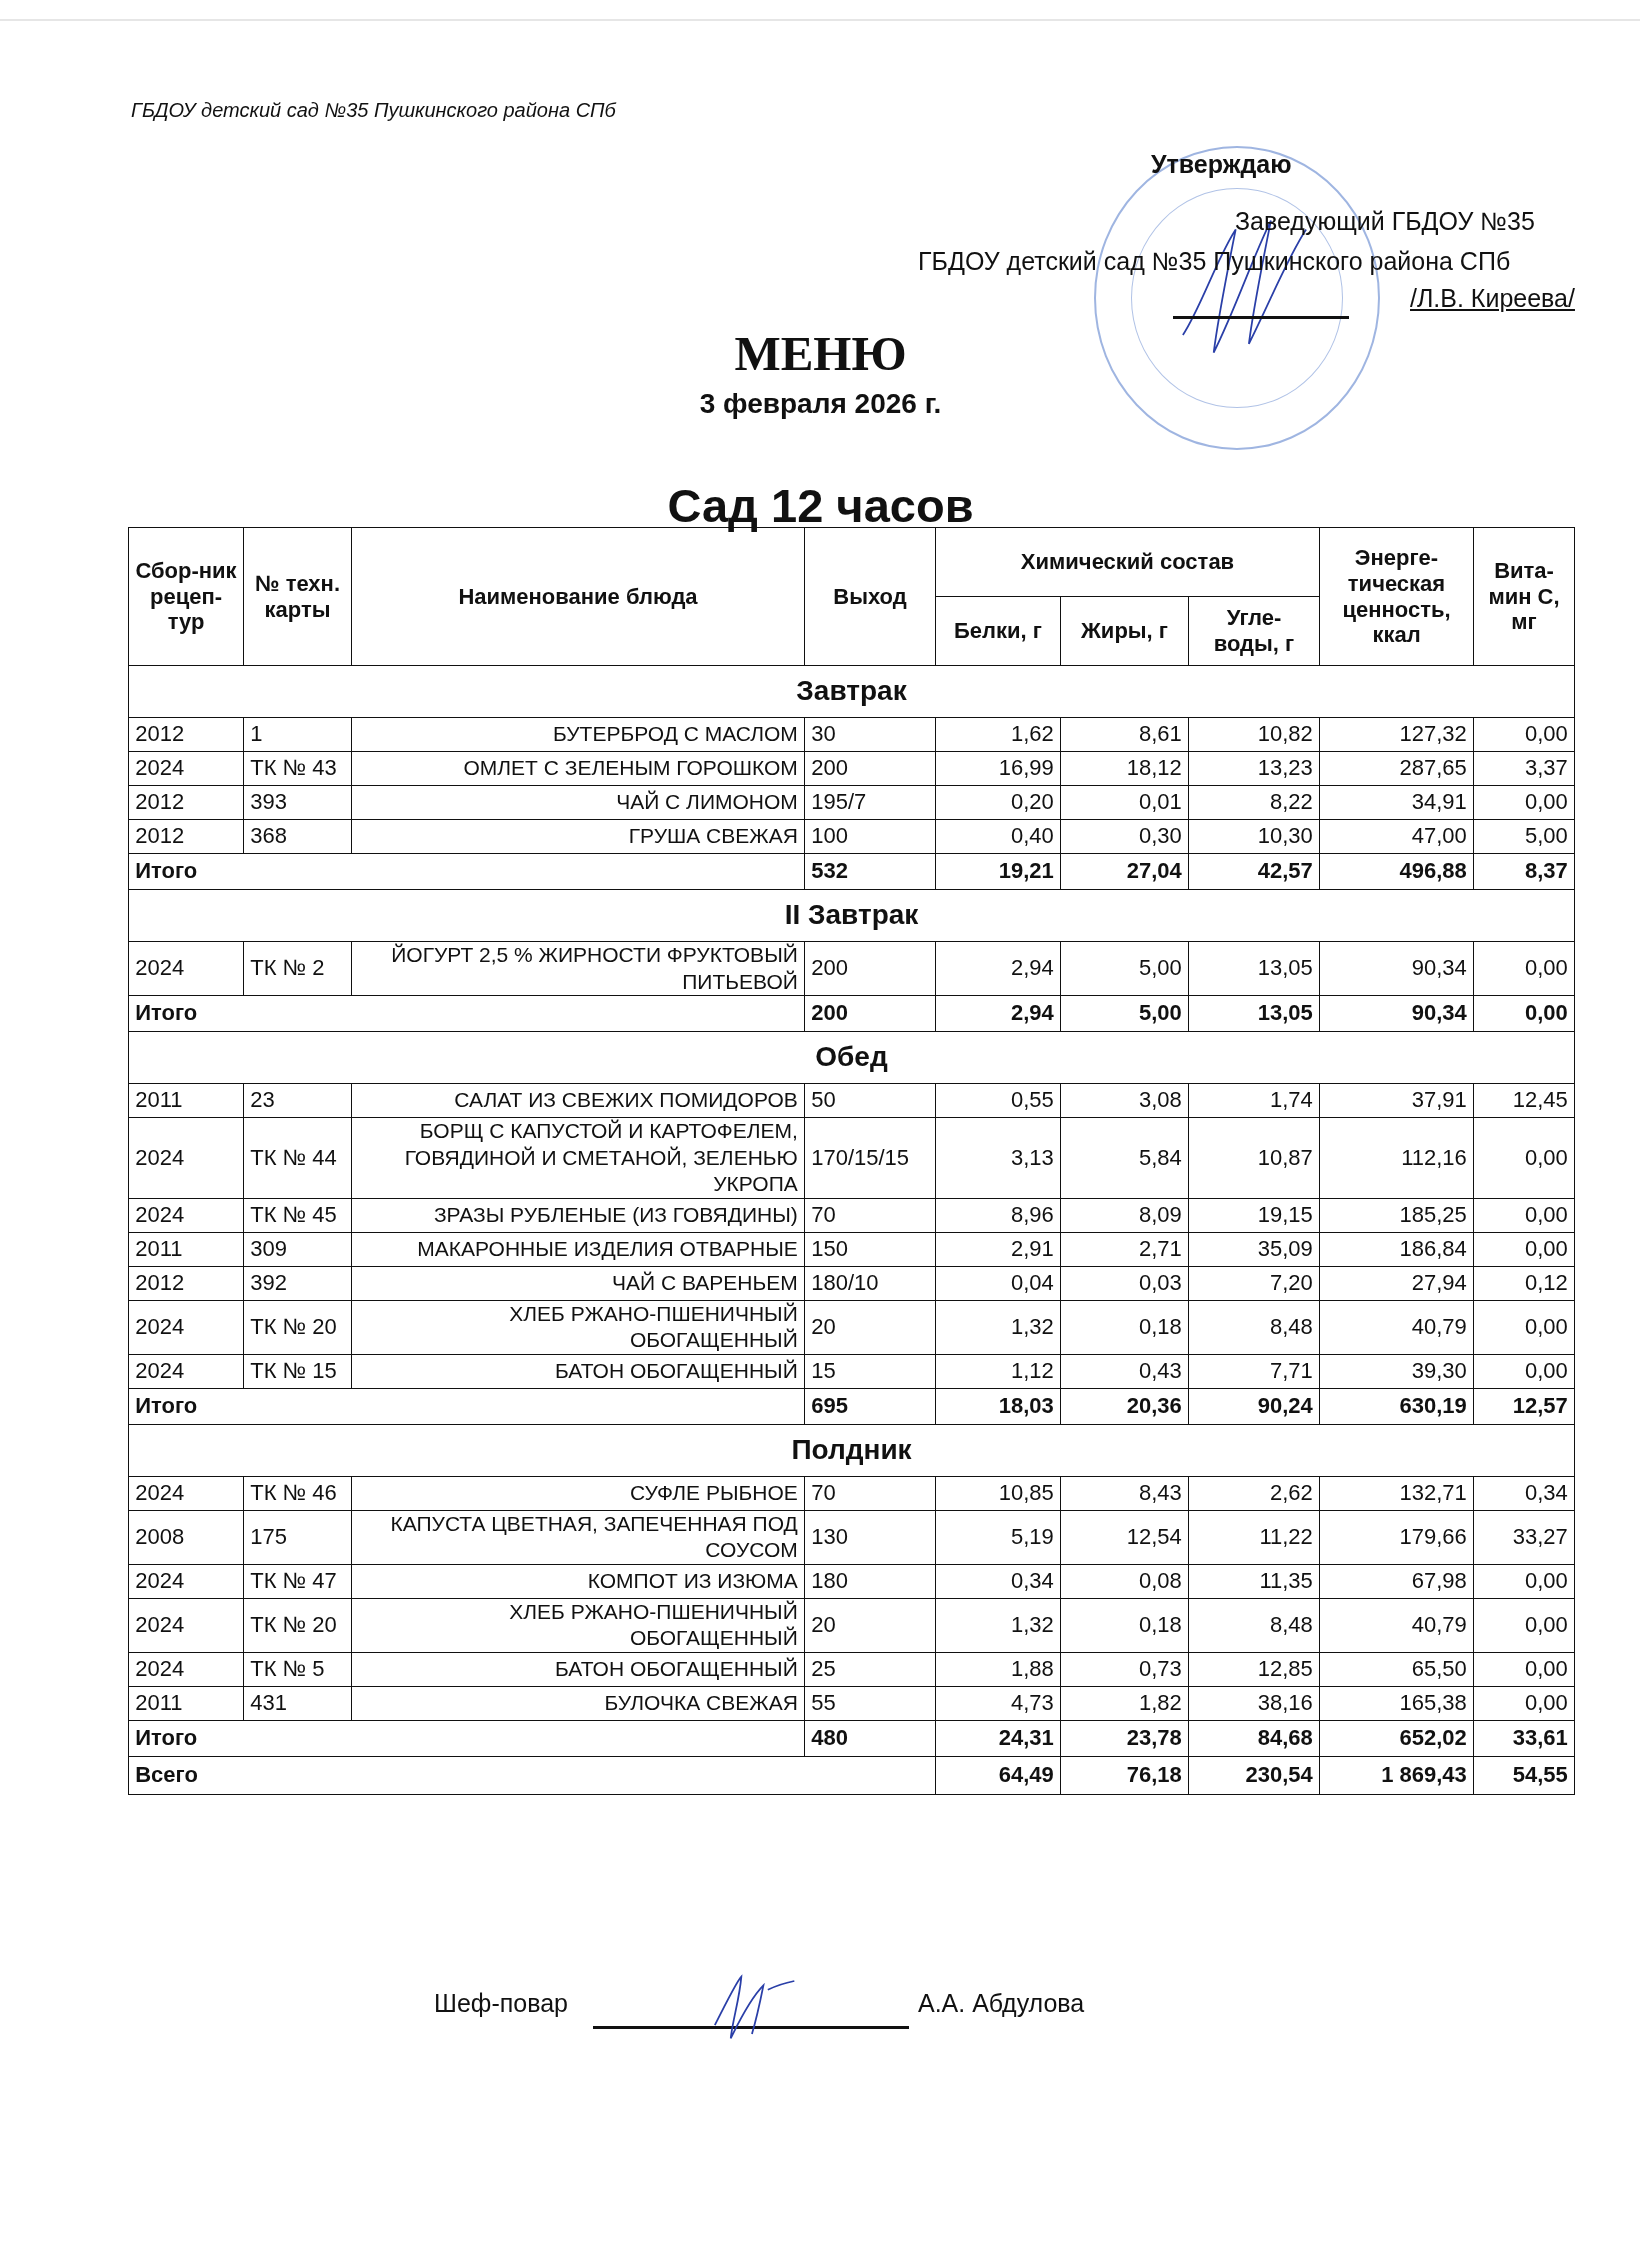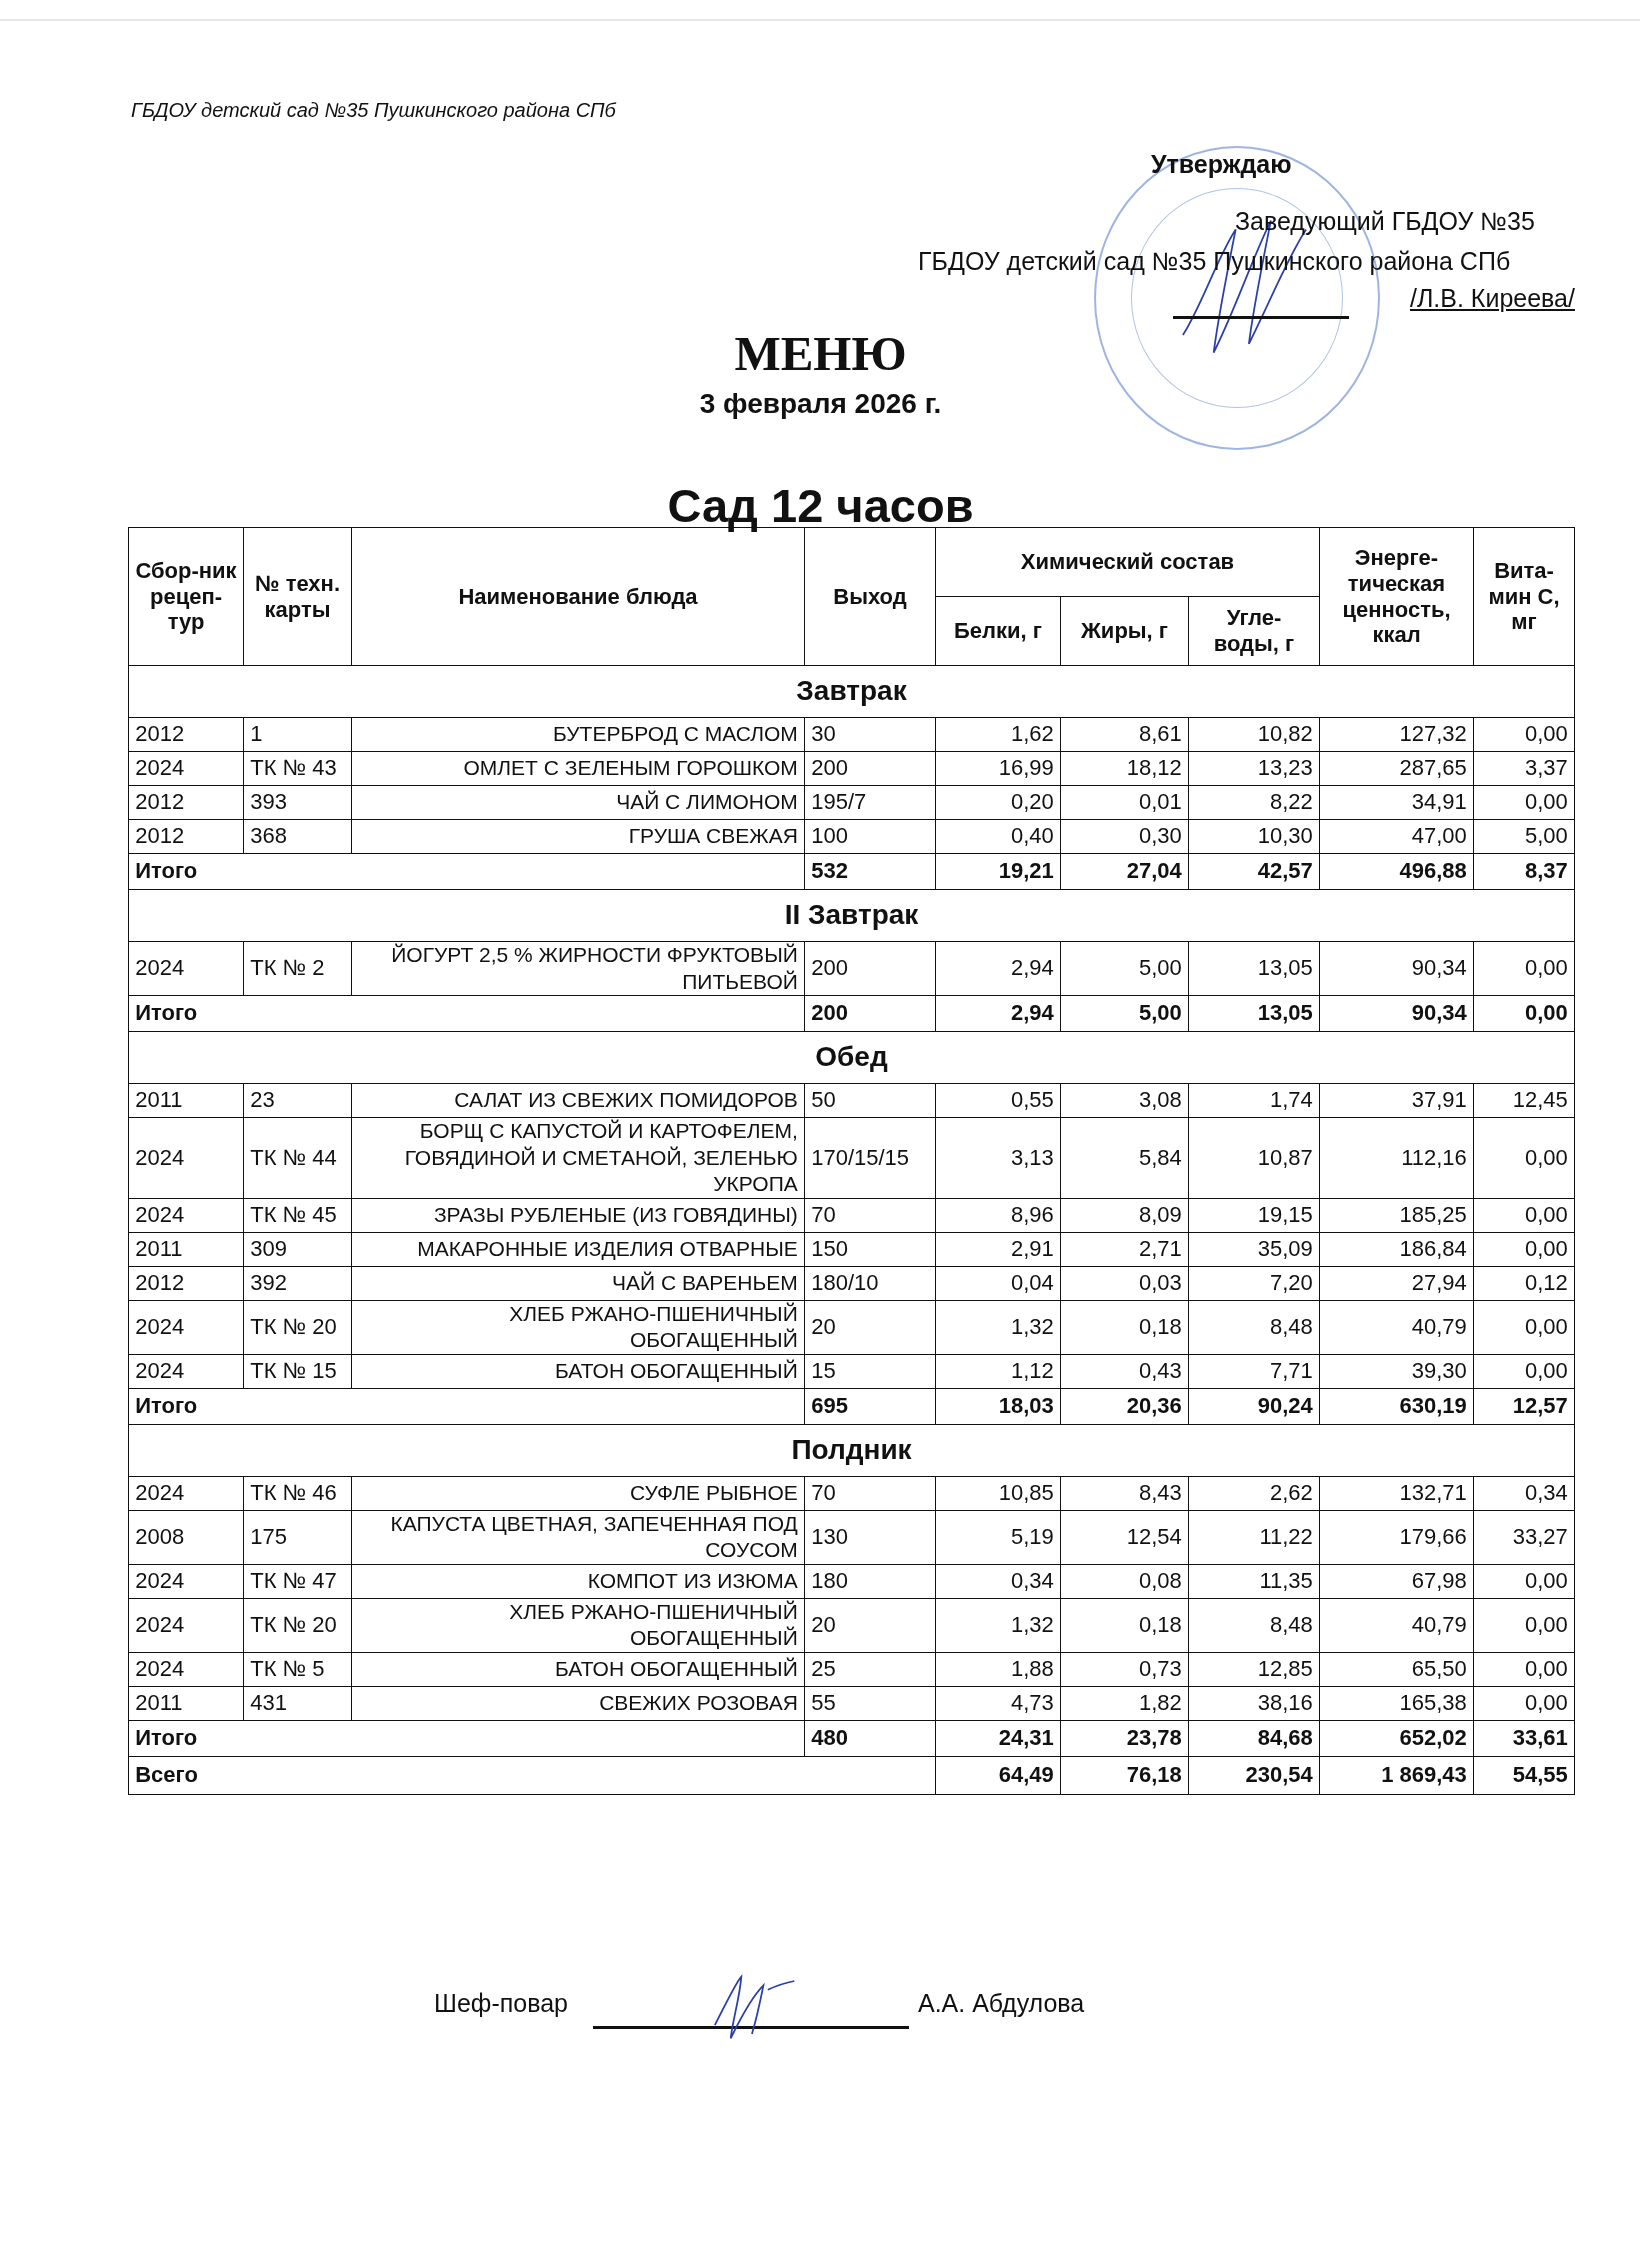--- a/index.html
+++ b/index.html
@@ -333,21 +333,21 @@
         <td class="c">25</td>
         <td class="r">1,88</td>
         <td class="r">0,73</td>
         <td class="r">12,85</td>
         <td class="r">65,50</td>
         <td class="r">0,00</td>
       </tr>
       <tr>
         <td class="c">2011</td>
         <td class="c">431</td>
-        <td class="l name">СВЕЖИХ РОЗОВАЯ</td>
+        <td class="l name">БУЛОЧКА СВЕЖАЯ</td>
         <td class="c">55</td>
         <td class="r">4,73</td>
         <td class="r">1,82</td>
         <td class="r">38,16</td>
         <td class="r">165,38</td>
         <td class="r">0,00</td>
       </tr>
       <tr class="total">
         <td colspan="3" class="l">Итого</td>
         <td class="c">480</td>

